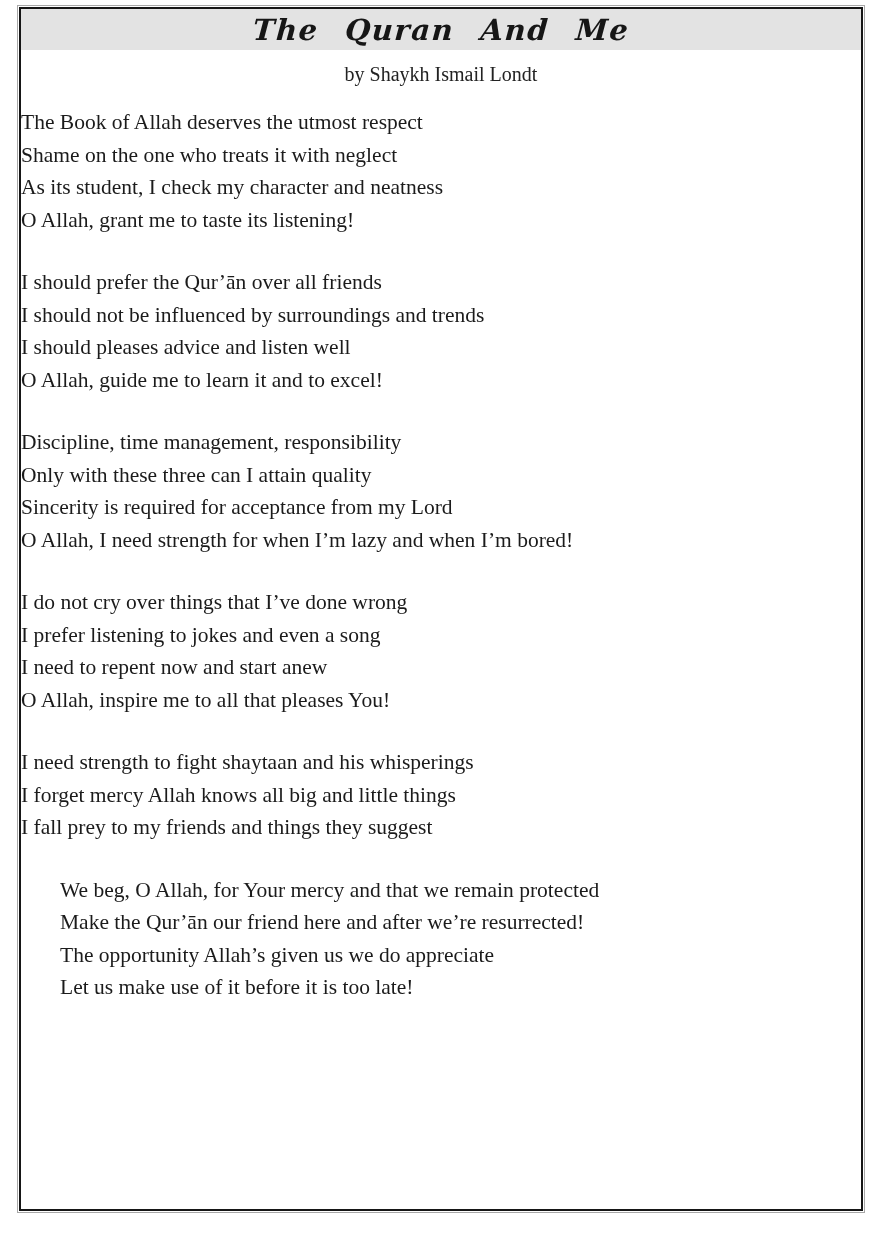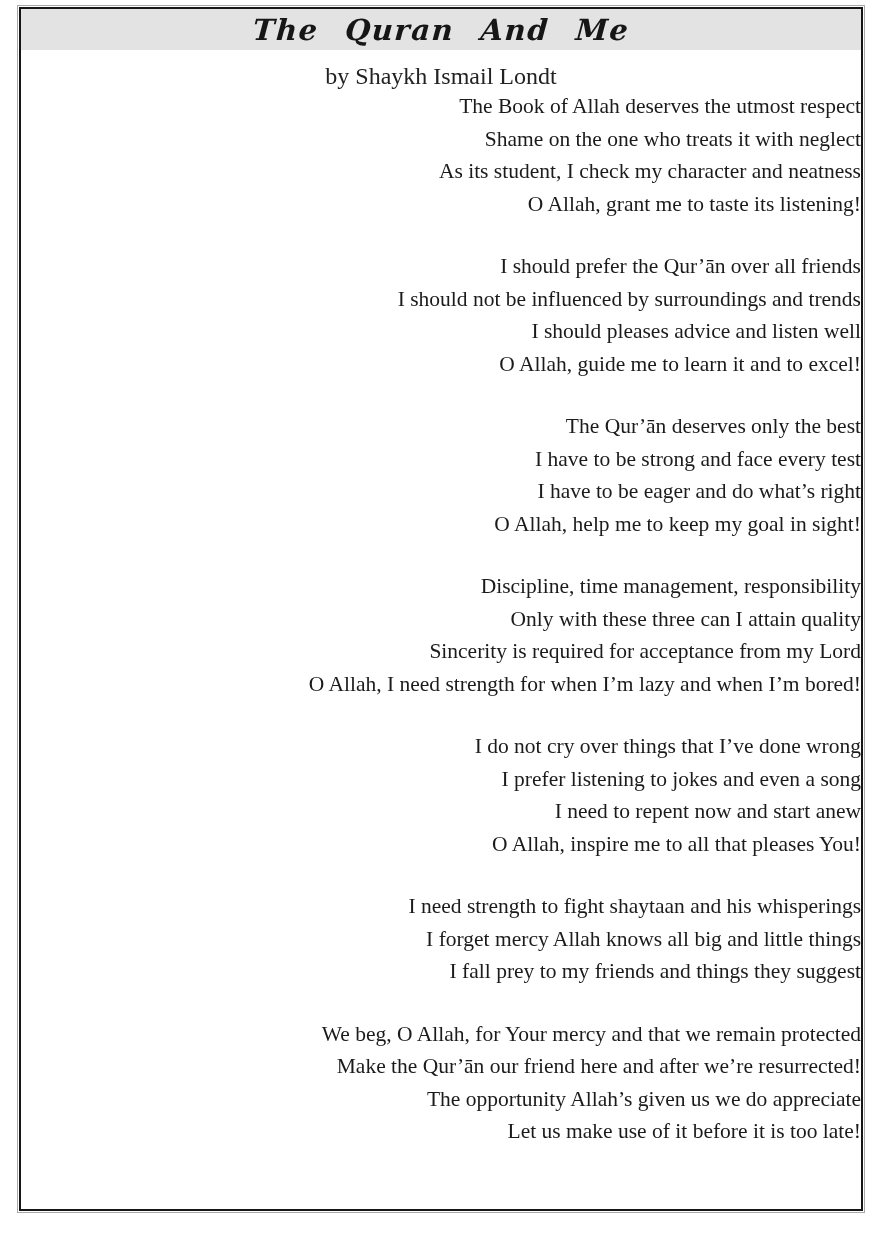--- a/index.html
+++ b/index.html
@@ -41,26 +41,26 @@
     font-weight: bold;
     font-size: 29px;
     letter-spacing: 1.5px;
     word-spacing: 15px;
     color: #161616;
     transform: skewX(-4deg);
   }
   .byline {
     margin-top: 13px;
     text-align: center;
-    font-size: 24px;
+    font-size: 20px;
     color: #222222;
   }
   .poem {
-    margin-top: 0;
-    text-align: right;
+    margin-top: 20px;
+    text-align: left;
   }
   .stanza {
     margin: 0 0 30px 0;
   }
   .stanza:last-child {
     margin-bottom: 0;
     padding-left: 39px;
   }
   .line {
     font-size: 21.5px;
@@ -83,26 +83,20 @@
         <div class="line">As its student, I check my character and neatness</div>
         <div class="line">O Allah, grant me to taste its listening!</div>
       </div>
       <div class="stanza">
         <div class="line">I should prefer the Qur’ān over all friends</div>
         <div class="line">I should not be influenced by surroundings and trends</div>
         <div class="line">I should pleases advice and listen well</div>
         <div class="line">O Allah, guide me to learn it and to excel!</div>
       </div>
       <div class="stanza">
-        <div class="line">The Qur’ān deserves only the best</div>
-        <div class="line">I have to be strong and face every test</div>
-        <div class="line">I have to be eager and do what’s right</div>
-        <div class="line">O Allah, help me to keep my goal in sight!</div>
-      </div>
-      <div class="stanza">
         <div class="line">Discipline, time management, responsibility</div>
         <div class="line">Only with these three can I attain quality</div>
         <div class="line">Sincerity is required for acceptance from my Lord</div>
         <div class="line">O Allah, I need strength for when I’m lazy and when I’m bored!</div>
       </div>
       <div class="stanza">
         <div class="line">I do not cry over things that I’ve done wrong</div>
         <div class="line">I prefer listening to jokes and even a song</div>
         <div class="line">I need to repent now and start anew</div>
         <div class="line">O Allah, inspire me to all that pleases You!</div>

